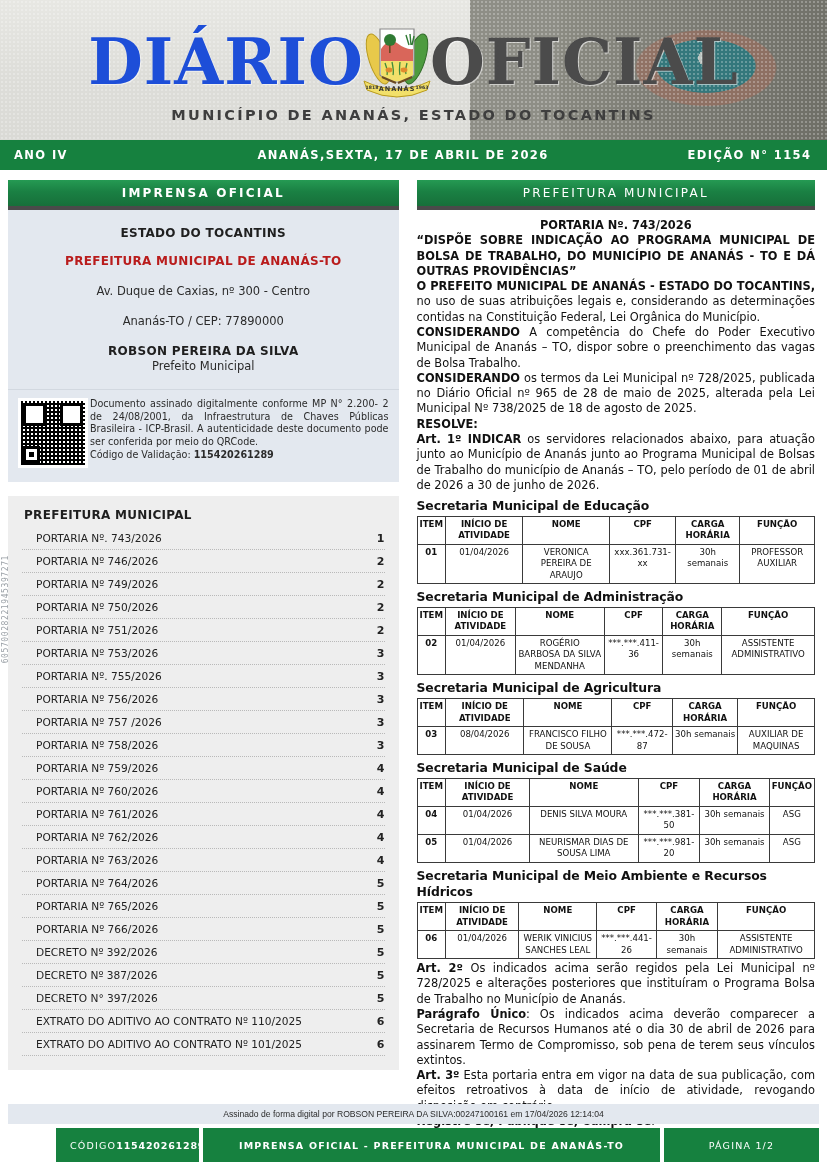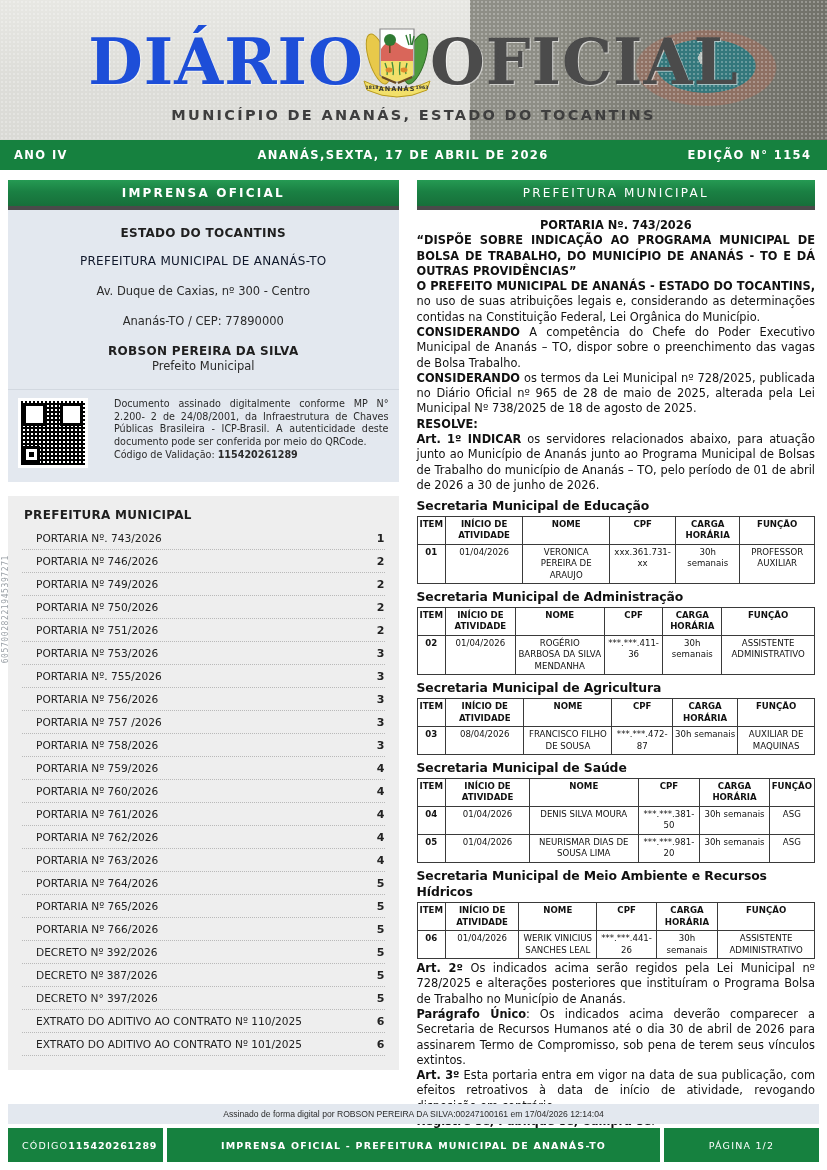--- a/index.html
+++ b/index.html
@@ -117,32 +117,32 @@
     border-bottom: 4px solid #4a4a4a;
   }
   .panel-head.thin { font-weight: 500; letter-spacing: 2.2px; }
 
   .box-info {
     background: #e3e8ef;
     padding: 12px 10px 10px 10px;
     text-align: center;
   }
   .box-info .l1 { font-size: 12px; font-weight: 700; color:#1f1f1f; margin: 4px 0 14px; letter-spacing:.3px;}
-  .box-info .l2 { font-size: 12px; font-weight: 400; color:#0f172a; margin: 0 0 16px; letter-spacing:.3px;}
+  .box-info .l2 { font-size: 12px; font-weight: 700; color:#b91c1c; margin: 0 0 16px; letter-spacing:.3px;}
   .box-info .l3 { font-size: 11.5px; color:#2b2b2b; margin: 0 0 16px; }
   .box-info .l4 { font-size: 11.5px; color:#2b2b2b; margin: 0 0 16px; }
   .box-info .l5 { font-size: 12px; font-weight: 700; color:#1f1f1f; margin: 0 0 1px; letter-spacing:.3px;}
   .box-info .l6 { font-size: 11.5px; color:#2b2b2b; margin: 0 0 6px; }
 
   .sign-row {
     background: #e3e8ef;
     display: flex; align-items: flex-start;
     padding: 8px 10px 14px 10px;
     border-top: 1px solid #d2d8e0;
-    gap: 26px;
+    gap: 2px;
   }
   .qr {
     width: 70px; height: 70px; flex: none;
     background: #ffffff;
     padding: 3px;
   }
   .qr-inner {
     width: 100%; height: 100%;
     background-color:#ffffff;
     background-image:
@@ -231,21 +231,21 @@
   }
   .footer {
     position: absolute; left: 8px; top: 1128px; width: 811px;
     display: flex; gap: 4px; height: 34px;
   }
   .footer .f {
     background: #16813f; color: #ffffff;
     display: flex; align-items: center;
     font-size: 9.5px; letter-spacing: 1.2px;
   }
-  .f-code { width: 155px; padding-left: 14px; }
+  .f-code { width: 143px; padding-left: 14px; margin-left: 48px; }
   .f-code b { font-weight: 700; letter-spacing:.8px;}
   .f-mid { flex: 1; justify-content: center; font-weight: 700; letter-spacing: 1.5px;}
   .f-pg { width: 155px; justify-content: center; }
 </style>
 </head>
 <body>
 
 <div class="masthead">
   <div class="mast-photo"></div>
   <div class="mast-dots"></div>

